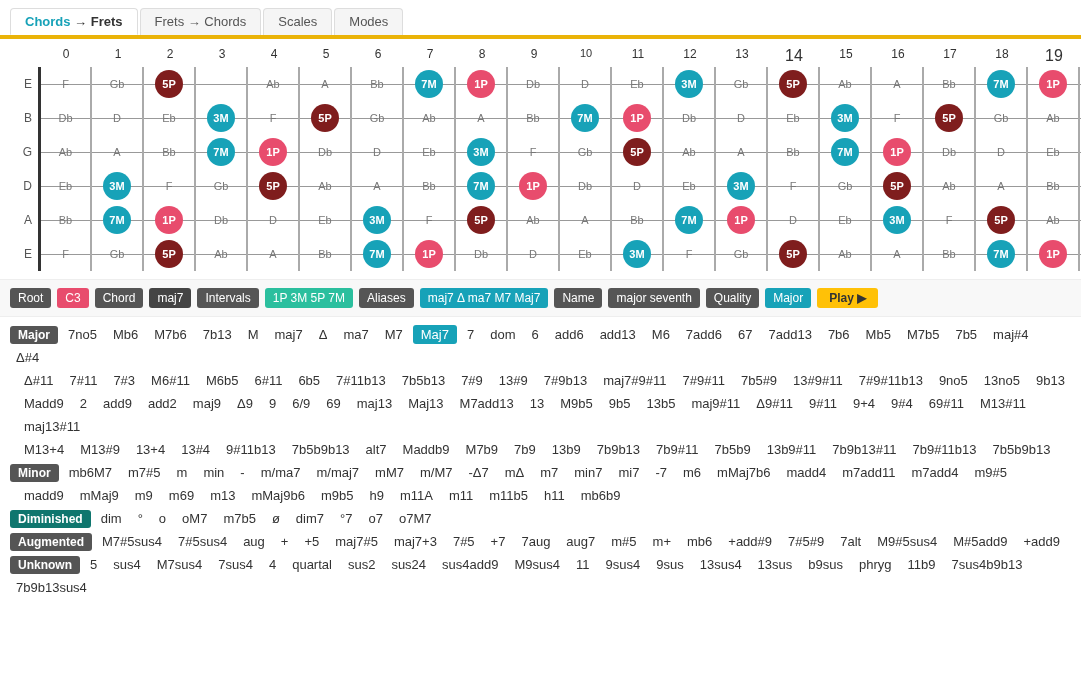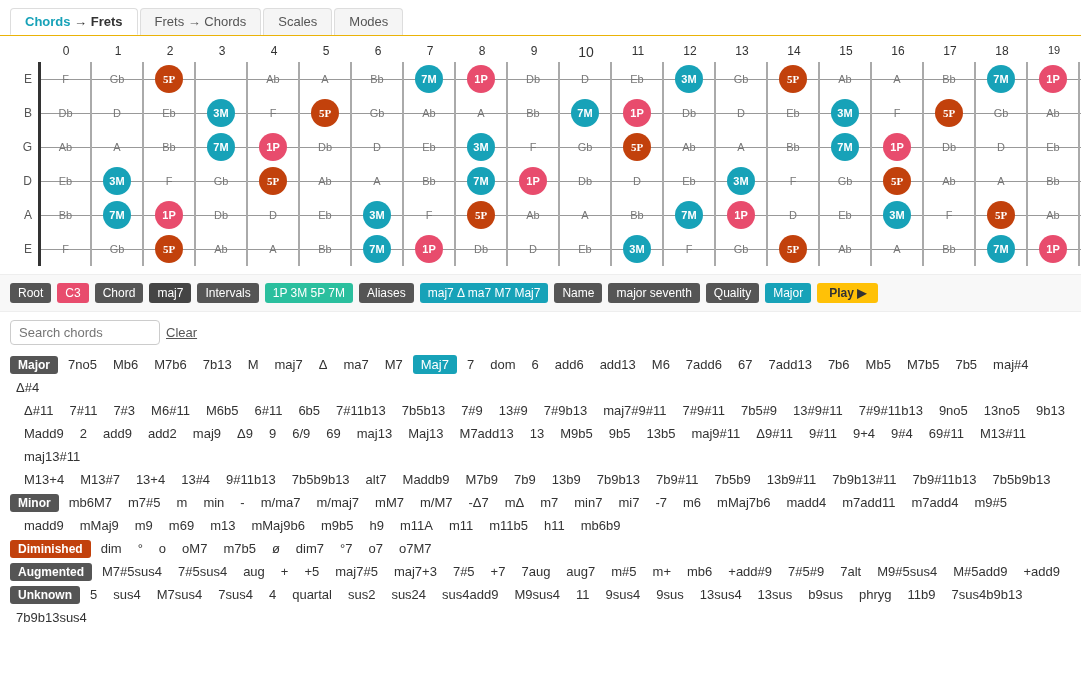--- a/index.html
+++ b/index.html
@@ -1,38 +1,38 @@
 <!DOCTYPE html>
 <html><head>
   <meta charset="utf-8">
   <style>
     * { box-sizing: border-box; margin: 0; padding: 0; }
     body { font-family: Arial, sans-serif; font-size: 13px; background: #fff; color: #333; width: 1081px; }
 
     
-    .tabs { display: flex; border-bottom: 1px solid #eab308; padding: 8px 10px 0; gap: 2px; }
+    .tabs { display: flex; border-bottom: 4px solid #eab308; padding: 8px 10px 0; gap: 2px; }
     .tab { padding: 5px 14px; border: 1px solid #ddd; border-bottom: none; border-radius: 4px 4px 0 0; cursor: pointer; background: #f5f5f5; font-size: 13px; }
     .tab.active { background: #fff; border-bottom: 1px solid #fff; color: #333; font-weight: 600; }
     .tab:not(.active) { color: #555; }
     .tab.active span { color: #17a2b8; }
 
     
     .fretboard-container { position: relative; padding: 8px 10px; background: #fff; }
     .string-row { display: flex; align-items: center; height: 34px; position: relative; }
     .string-label { width: 28px; text-align: right; padding-right: 6px; font-size: 12px; color: #555; flex-shrink: 0; }
     .frets { display: flex; flex: 1; position: relative; }
     .fret-cell { width: 52px; height: 34px; display: flex; align-items: center; justify-content: center; position: relative; flex-shrink: 0; border-left: 2px solid #aaa; }
     .fret-cell:first-child { border-left: 3px solid #333; }
     .string-line { position: absolute; top: 50%; left: 0; right: 0; height: 1px; background: #999; z-index: 0; }
     .note-label { font-size: 11px; color: #777; position: absolute; z-index: 1; }
 
     
     .note-circle { width: 28px; height: 28px; border-radius: 50%; display: flex; align-items: center; justify-content: center; font-size: 11px; font-weight: bold; color: #fff; position: relative; z-index: 2; cursor: pointer; }
     .note-circle.root { background: #e84c6d; }
-    .note-circle.fifth { background: #c2410c; font-family: Liberation Serif, serif; }
+    .note-circle.fifth { background: #7f1d1d; }
     .note-circle.third { background: #17a2b8; }
     .note-circle.seventh { background: #17a2b8; }
 
     
     .control-bar { display: flex; align-items: center; gap: 6px; padding: 8px 10px; background: #f8f8f8; border-top: 1px solid #eee; border-bottom: 1px solid #eee; flex-wrap: wrap; }
     .ctrl-label { background: #555; color: #fff; padding: 3px 8px; border-radius: 3px; font-size: 12px; }
     .ctrl-value { background: #17a2b8; color: #fff; padding: 3px 8px; border-radius: 3px; font-size: 12px; }
     .ctrl-value.pink { background: #e84c6d; }
     .ctrl-value.teal { background: #2bbf9e; }
     .ctrl-value.dark { background: #444; }
@@ -41,21 +41,21 @@
     
     .chord-section { padding: 8px 10px; }
     .search-row { display: flex; align-items: center; gap: 6px; margin-bottom: 10px; }
     .search-input { border: 1px solid #ccc; border-radius: 4px; padding: 4px 8px; font-size: 13px; width: 150px; }
     .clear-btn { background: none; border: none; color: #555; cursor: pointer; font-size: 13px; text-decoration: underline; }
 
     .chord-row { display: flex; flex-wrap: wrap; align-items: center; gap: 4px; margin-bottom: 4px; }
     .category-badge { color: #fff; padding: 2px 8px; border-radius: 3px; font-size: 12px; font-weight: bold; flex-shrink: 0; }
     .cat-major { background: #555; }
     .cat-minor { background: #555; }
-    .cat-diminished { background: #c2410c; }
+    .cat-diminished { background: #0f766e; }
     .cat-augmented { background: #555; }
     .cat-unknown { background: #555; }
 
     .chord-btn { padding: 2px 6px; border: none; background: none; cursor: pointer; font-size: 13px; color: #333; border-radius: 2px; }
     .chord-btn.active { background: #17a2b8; color: #fff; border-radius: 3px; padding: 2px 8px; }
 
     
     .continuation-row { display: flex; flex-wrap: wrap; gap: 4px; margin-bottom: 4px; padding-left: 8px; }
   </style>
 </head>
@@ -75,30 +75,30 @@
     <div style="width:52px;text-align:center;font-size:12px;flex-shrink:0;">0</div>
     <div style="width:52px;text-align:center;font-size:12px;flex-shrink:0;">1</div>
     <div style="width:52px;text-align:center;font-size:12px;flex-shrink:0;">2</div>
     <div style="width:52px;text-align:center;font-size:12px;flex-shrink:0;">3</div>
     <div style="width:52px;text-align:center;font-size:12px;flex-shrink:0;">4</div>
     <div style="width:52px;text-align:center;font-size:12px;flex-shrink:0;">5</div>
     <div style="width:52px;text-align:center;font-size:12px;flex-shrink:0;">6</div>
     <div style="width:52px;text-align:center;font-size:12px;flex-shrink:0;">7</div>
     <div style="width:52px;text-align:center;font-size:12px;flex-shrink:0;">8</div>
     <div style="width:52px;text-align:center;font-size:12px;flex-shrink:0;">9</div>
-    <div style="width:52px;text-align:center;font-size:14px;flex-shrink:0;">10</div>
+    <div style="width:52px;text-align:center;font-size:11px;flex-shrink:0;">10</div>
     <div style="width:52px;text-align:center;font-size:12px;flex-shrink:0;">11</div>
     <div style="width:52px;text-align:center;font-size:12px;flex-shrink:0;">12</div>
     <div style="width:52px;text-align:center;font-size:12px;flex-shrink:0;">13</div>
-    <div style="width:52px;text-align:center;font-size:12px;flex-shrink:0;">14</div>
+    <div style="width:52px;text-align:center;font-size:16px;flex-shrink:0;">14</div>
     <div style="width:52px;text-align:center;font-size:12px;flex-shrink:0;">15</div>
     <div style="width:52px;text-align:center;font-size:12px;flex-shrink:0;">16</div>
     <div style="width:52px;text-align:center;font-size:12px;flex-shrink:0;">17</div>
     <div style="width:52px;text-align:center;font-size:12px;flex-shrink:0;">18</div>
-    <div style="width:52px;text-align:center;font-size:11px;flex-shrink:0;">19</div>
+    <div style="width:52px;text-align:center;font-size:16px;flex-shrink:0;">19</div>
     <div style="width:52px;text-align:center;font-size:12px;flex-shrink:0;">20</div>
   </div>
   <div id="fretboard-strings">
       <div class="string-row">
         <div class="string-label">E</div>
         <div class="frets" style="position: relative;">
           <div class="string-line"></div>
           <div class="fret-cell" style="border-left: 3px solid rgb(51, 51, 51);">
             <div class="note-label" style="position: relative; z-index: 1; font-size: 11px; color: rgb(119, 119, 119);">F</div>
           </div>
@@ -508,24 +508,20 @@
   <span class="ctrl-label">Aliases</span>
   <span class="ctrl-value" style="background:#17a2b8">maj7 Δ ma7 M7 Maj7</span>
   <span class="ctrl-label">Name</span>
   <span class="ctrl-value" style="background:#555">major seventh</span>
   <span class="ctrl-label">Quality</span>
   <span class="ctrl-value" style="background:#17a2b8">Major</span>
   <button class="play-btn">Play ▶</button>
 </div>
 
 <div class="chord-section">
-  <div class="search-row">
-    <input class="search-input" type="text" placeholder="Search chords" style="">
-    <button class="clear-btn">Clear</button>
-  </div>
 
   <div class="chord-row">
     <span class="category-badge cat-major">Major</span>
     <span class="chord-btn">7no5</span>
     <span class="chord-btn">Mb6</span>
     <span class="chord-btn">M7b6</span>
     <span class="chord-btn">7b13</span>
     <span class="chord-btn">M</span>
     <span class="chord-btn">maj7</span>
     <span class="chord-btn">Δ</span>
@@ -591,21 +587,21 @@
     <span class="chord-btn">Δ9#11</span>
     <span class="chord-btn">9#11</span>
     <span class="chord-btn">9+4</span>
     <span class="chord-btn">9#4</span>
     <span class="chord-btn">69#11</span>
     <span class="chord-btn">M13#11</span>
     <span class="chord-btn">maj13#11</span>
   </div>
   <div class="continuation-row">
     <span class="chord-btn">M13+4</span>
-    <span class="chord-btn">M13#7</span>
+    <span class="chord-btn">M13#9</span>
     <span class="chord-btn">13+4</span>
     <span class="chord-btn">13#4</span>
     <span class="chord-btn">9#11b13</span>
     <span class="chord-btn">7b5b9b13</span>
     <span class="chord-btn">alt7</span>
     <span class="chord-btn">Maddb9</span>
     <span class="chord-btn">M7b9</span>
     <span class="chord-btn">7b9</span>
     <span class="chord-btn">13b9</span>
     <span class="chord-btn">7b9b13</span>

